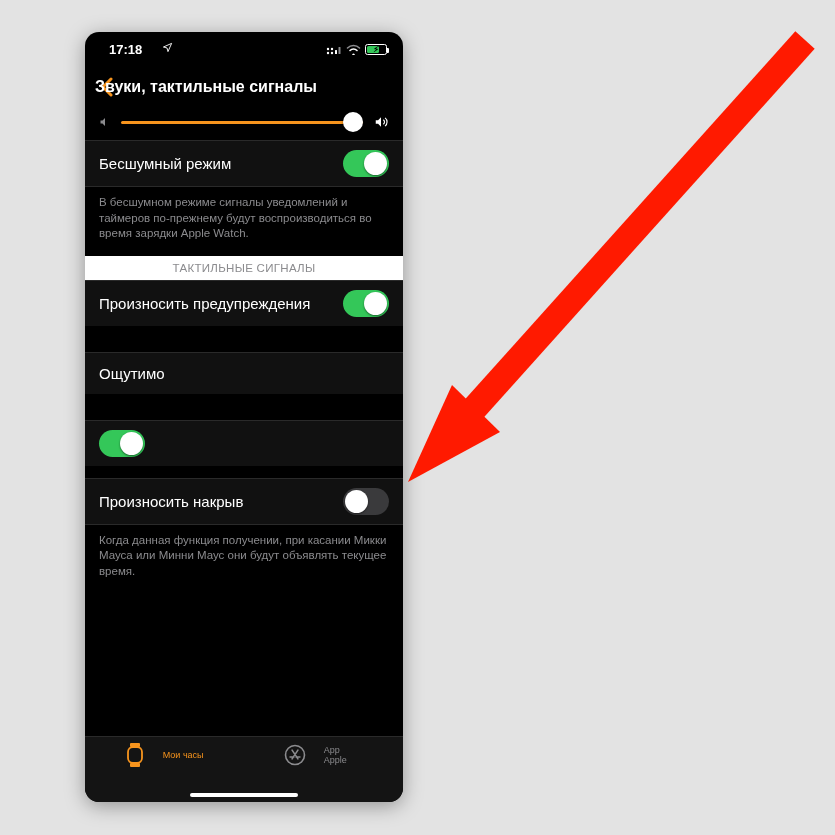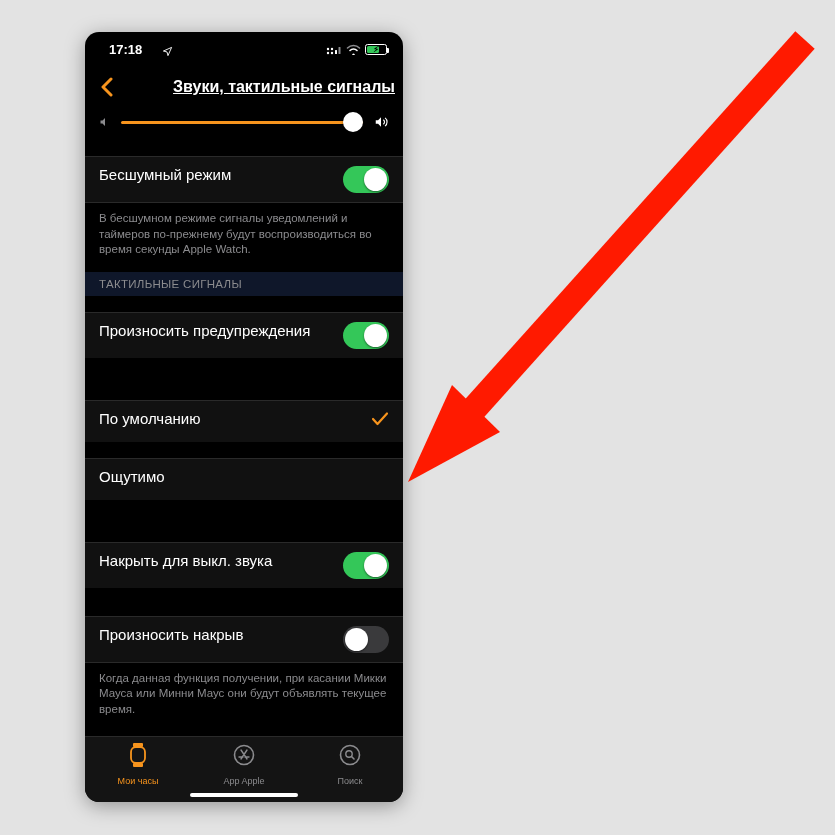--- a/index.html
+++ b/index.html
@@ -27,21 +27,21 @@
   
   .statusbar {
     height: 34px;
     display: flex;
     align-items: center;
     justify-content: space-between;
     padding: 0 16px 0 24px;
     font-size: 13px;
     font-weight: 600;
   }
-  .statusbar .sb-left { display: flex; align-items: flex-end; gap: 20px; }
+  .statusbar .sb-left { display: flex; align-items: flex-start; gap: 20px; }
   .statusbar .sb-right { display: flex; align-items: center; gap: 4px; }
   .loc-arrow svg { width: 11px; height: 11px; display: block; }
   .sb-right svg { display: block; }
   .battery {
     width: 22px; height: 11px;
     border: 1px solid #fff; border-radius: 2.5px;
     position: relative;
   }
   .battery::after {
     content: ""; position: absolute; right: -3px; top: 3px;
@@ -64,25 +64,24 @@
     padding: 0 8px;
   }
   .back-chevron {
     width: 28px; height: 28px;
     display: flex; align-items: center; justify-content: center;
     margin-right: 2px;
   }
   .back-chevron svg { display:block; }
   .navtitle {
     flex: 1;
-    text-align: right;
+    text-align: left;
     font-size: 16px;
     font-weight: 600;
     margin-left: -28px; 
-    text-decoration: underline;
   }
 
   .scroll {
     flex: 1;
     overflow: hidden;
     background: #000;
   }
 
   
   .volrow {
@@ -104,45 +103,45 @@
     position: absolute; right: 0; top: 50%; transform: translate(0,-50%);
     width: 20px; height: 20px; border-radius: 50%;
     background: #fff; box-shadow: 0 1px 3px rgba(0,0,0,0.5);
   }
 
   
   .cell {
     min-height: 42px;
     background: #111;
     display: flex;
-    align-items: flex-start;
+    align-items: center;
     justify-content: space-between;
     padding: 9px 14px;
     border-top: 0.5px solid #2a2a2a;
     font-size: 15px;
     color: #fff;
-    margin-top: 16px;
   }
   .cell:first-of-type { border-top: 0.5px solid #2a2a2a; }
   .celltext { flex: 1; }
 
   .section-footer {
     font-size: 11.5px;
     line-height: 1.35;
     color: #8b8b8e;
     padding: 8px 14px 14px 14px;
     border-top: 0.5px solid #2a2a2a;
     background: #000;
   }
   .section-header {
     font-size: 11.5px;
     color: #8b8b8e;
     padding: 6px 14px 6px 14px;
     letter-spacing: 0.3px;
-    background: #0f172a;
+    background: #ffffff;
+    text-align: center;
   }
   .gap { height: 22px; background:#000; }
   .gap.small { height: 12px; }
   .gap.mid { height: 26px; }
 
   .check {
     width: 18px; height: 18px; display:flex; align-items:center; justify-content:center;
   }
 
   
@@ -165,21 +164,21 @@
     height: 66px;
     background: #141414;
     display: flex;
     justify-content: space-around;
     align-items: flex-start;
     padding-top: 6px;
     border-top: 0.5px solid #2a2a2a;
     position: relative;
   }
   .tab {
-    display: flex; flex-direction: column; align-items: center; gap: 9px;
+    display: flex; flex-direction: row; align-items: center; gap: 18px;
     font-size: 9px; color: #8b8b8e; width: 25%;
   }
   .tab.active { color: #f7941d; }
   .tab .ticn { height: 24px; display:flex; align-items:center; justify-content:center; }
   .home-indicator {
     position: absolute; bottom: 5px; left: 50%; transform: translateX(-50%);
     width: 108px; height: 4px; background: #fff; border-radius: 3px;
   }
 
   
@@ -255,49 +254,40 @@
           </svg>
       </span>
     </div>
 
     <div class="cell">
       <span class="celltext">Бесшумный режим</span>
       <span class="toggle">
           <span class="knob"></span>
         </span>
     </div>
-    <div class="section-footer">В бесшумном режиме сигналы уведомлений и таймеров по-прежнему будут воспроизводиться во время секунды Apple Watch.</div>
+    <div class="section-footer">В бесшумном режиме сигналы уведомлений и таймеров по-прежнему будут воспроизводиться во время зарядки Apple Watch.</div>
 
     <div class="section-header">ТАКТИЛЬНЫЕ СИГНАЛЫ</div>
 
     <div class="cell">
       <span class="celltext">Произносить предупреждения</span>
       <span class="toggle">
           <span class="knob"></span>
         </span>
     </div>
 
     <div class="gap mid"></div>
 
     <div class="cell">
-      <span class="celltext">По умолчанию</span>
-      <span class="check">
-        <svg width="16" height="14" viewBox="0 0 16 14">
-            <path d="M1 7 L5.5 12 L15 1.5" fill="none" stroke="#f7941d" stroke-width="2.2" stroke-linecap="round" stroke-linejoin="round"></path>
-          </svg>
-      </span>
-    </div>
-    <div class="cell">
       <span class="celltext">Ощутимо</span>
     </div>
 
     <div class="gap mid"></div>
 
     <div class="cell">
-      <span class="celltext">Накрыть для выкл. звука</span>
       <span class="toggle">
           <span class="knob"></span>
         </span>
     </div>
 
     <div class="gap small"></div>
 
     <div class="cell">
       <span class="celltext">Произносить накрыв</span>
       <span class="toggle off">
@@ -321,30 +311,20 @@
     </div>
     <div class="tab">
       <span class="ticn">
         <svg width="22" height="22" viewBox="0 0 22 22">
             <circle cx="11" cy="11" r="9.5" fill="none" stroke="#8b8b8e" stroke-width="1.6"></circle>
             <path d="M8 15 L14 6 M14 15 L8 6 M6 13 h4 M12 13 h4" stroke="#8b8b8e" stroke-width="1.4" stroke-linecap="round"></path>
           </svg>
       </span>
       <span>App Apple</span>
     </div>
-    <div class="tab">
-      <span class="ticn">
-        <svg width="22" height="22" viewBox="0 0 22 22">
-            <circle cx="11" cy="11" r="9.5" fill="none" stroke="#8b8b8e" stroke-width="1.6"></circle>
-            <circle cx="10" cy="10" r="3.2" fill="none" stroke="#8b8b8e" stroke-width="1.4"></circle>
-            <line x1="12.5" y1="12.5" x2="15" y2="15" stroke="#8b8b8e" stroke-width="1.6" stroke-linecap="round"></line>
-          </svg>
-      </span>
-      <span>Поиск</span>
-    </div>
     <div class="home-indicator"></div>
   </div>
 
 </div>
 
 <svg class="big-arrow" width="835" height="835" viewBox="0 0 835 835" style="left:0;top:0;">
   <defs></defs>
 
   <line x1="805" y1="40" x2="455" y2="430" stroke="#ff1a00" stroke-width="26"></line>
 

